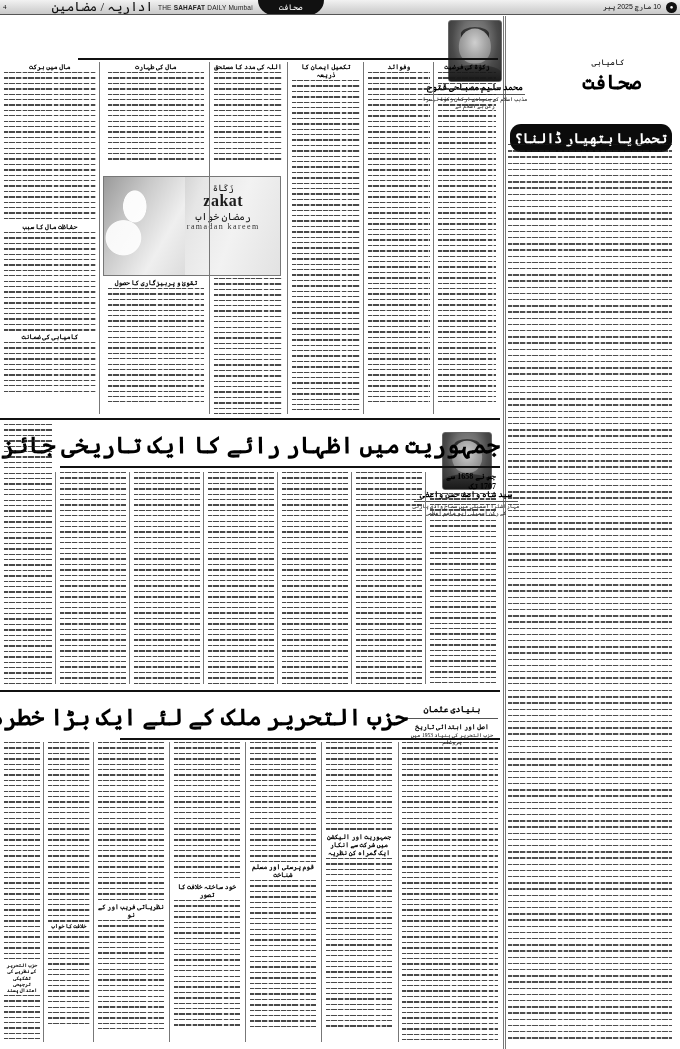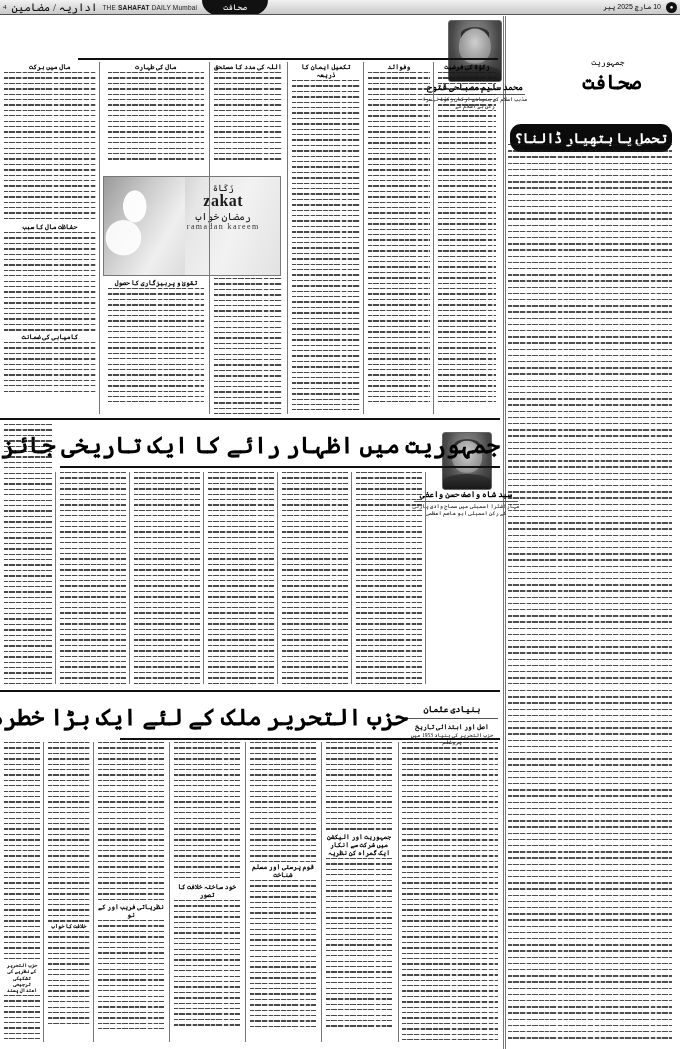--- a/index.html
+++ b/index.html
@@ -25,21 +25,21 @@
   .tb-eng b{font-weight:bold;}
   .tb-logo{
     width:66px;height:15px;background:#111;color:#fff;
     border-radius:0 0 40px 40px;
     display:flex;align-items:center;justify-content:center;
     font-size:8px;overflow:hidden;
   }
   .tb-dot{width:11px;height:11px;border-radius:50%;background:#111;color:#fff;
     font-size:6px;display:flex;align-items:center;justify-content:center;}
   .tb-pg{font-size:7px;color:#111;}
-  .tb-urdu{font-size:11px;color:#111;}
+  .tb-urdu{font-size:13px;color:#111;margin-left:40px;}
 
   
   .vrule{position:absolute;width:1px;background:#777;}
   .hrule{position:absolute;height:1px;background:#555;}
   .hrule-thick{position:absolute;height:2px;background:#111;}
 
   
   .col{position:absolute;overflow:hidden;}
   .body-lines{
     display:block;width:100%;height:100%;overflow:hidden;
@@ -155,21 +155,21 @@
       <span class="tb-logo">صحافت</span>
       <span class="tb-eng"><span>THE </span><b>SAHAFAT</b><span> DAILY Mumbai</span></span>
       <span class="tb-urdu">اداریہ / مضامین</span>
       <span class="tb-pg">4</span>
     </div>
   </div>
 
   <div class="vrule" style="left:505px;top:16px;height:1033px;"></div>
   <div class="vrule" style="left:503px;top:16px;height:1033px;"></div>
 
-  <div class="mast-small" style="right:12px;top:58px;width:120px;">جمہوریت</div>
+  <div class="mast-small" style="right:12px;top:58px;width:120px;">کامیابی</div>
   <div class="mast-big" style="right:8px;top:72px;width:120px;">صحافت</div>
 
   <div class="black-banner" style="right:8px;top:108px;width:162px;height:28px;margin-top:16px;">تحمل یا ہتھیار ڈالنا؟</div>
 
   <div class="col" style="right:8px;top:144px;width:164px;height:540px;">
     <span class="body-lines"></span>
   </div>
   <div class="col" style="right:8px;top:690px;width:164px;height:352px;">
     <span class="body-lines"></span>
   </div>
@@ -250,20 +250,24 @@
     <span class="shoulders"></span>
   </div>
   <div class="byline" style="right:158px;top:490px;width:112px;font-size:8px;">سید شاہ واصف حسن واعظی</div>
   <div class="hrule" style="right:162px;top:501px;width:104px;"></div>
   <div class="byline-sub" style="right:160px;top:503px;width:108px;">مہاراشٹرا اسمبلی میں سماج وادی پارٹی کے
 رکن اسمبلی ابو عاصم اعظمی</div>
 
   <div class="headline hl2" style="right:180px;top:434px;width:322px;">جمہوریت میں اظہار رائے کا ایک تاریخی جائزہ</div>
   <div class="hrule-thick" style="left:60px;top:466px;width:440px;"></div>
 
+  <div class="col" style="left:430px;top:472px;width:66px;height:212px;">
+    <div class="subhead-l" style="font-size:8px;">جس نے 1658 سے 1707 تک</div>
+    <span class="body-lines tight" style="height:196px;"></span>
+  </div>
   <div class="vrule" style="left:425px;top:472px;height:212px;"></div>
 
   <div class="col" style="left:356px;top:472px;width:66px;height:212px;">
     <span class="body-lines tight"></span>
   </div>
   <div class="vrule" style="left:351px;top:472px;height:212px;"></div>
 
   <div class="col" style="left:282px;top:472px;width:66px;height:212px;">
     <span class="body-lines tight"></span>
   </div>

